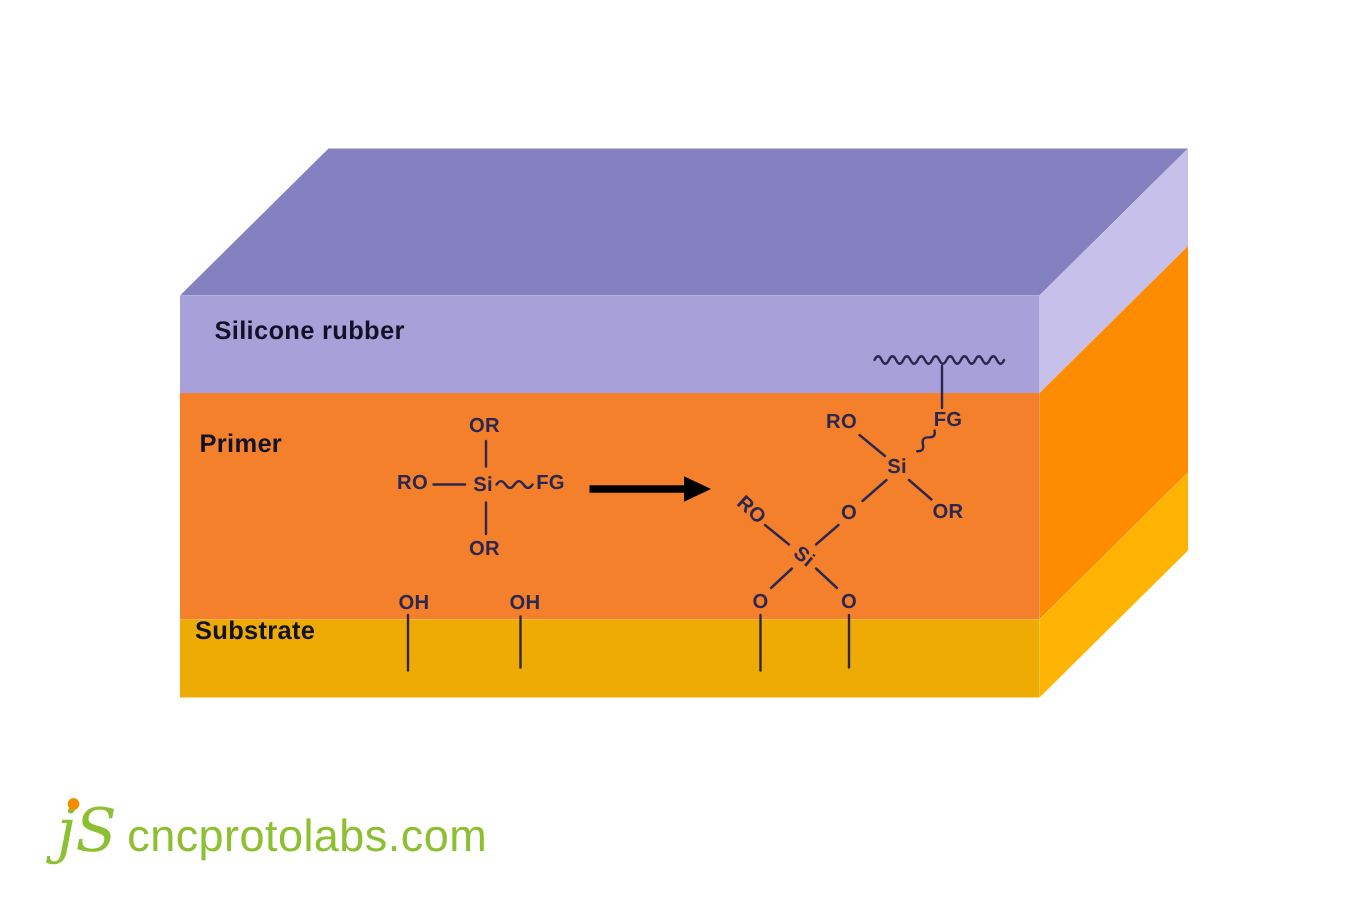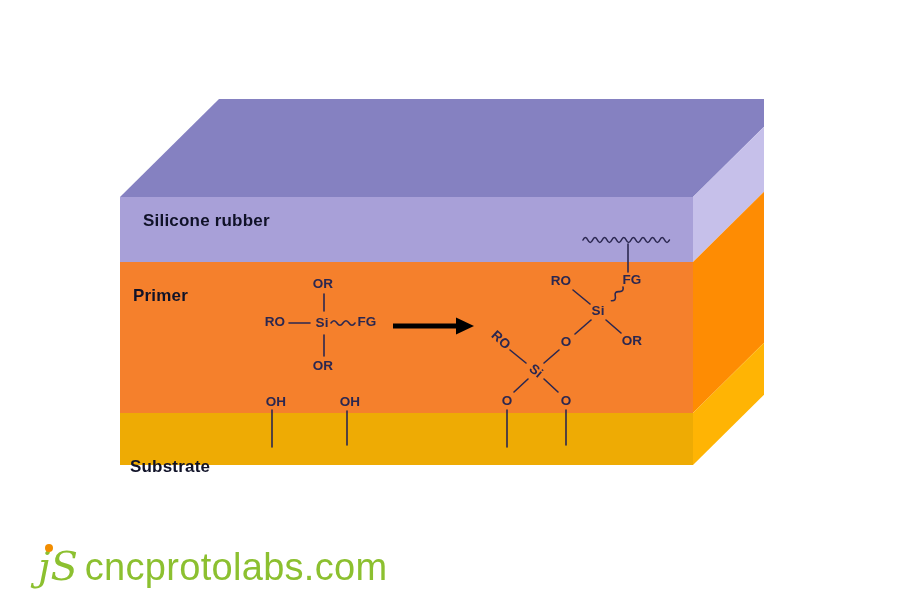--- a/index.html
+++ b/index.html
@@ -1,49 +1,49 @@
 <!DOCTYPE html>
 <html><head>
 <meta charset="utf-8">
 <style>
   html,body { margin:0; padding:0; background:#ffffff; }
   .stage {
-    position:relative; width:764px; height:600px; background:#ffffff;
+    position:relative; width:900px; height:600px; background:#ffffff;
     overflow:hidden; font-family:"Liberation Sans", sans-serif;
   }
   .stage svg { position:absolute; left:0; top:0; }
   .chem {
     position:absolute; transform:translate(-50%,-50%);
     font-size:13.5px; font-weight:600; color:#2b2750;
     letter-spacing:0.2px; white-space:nowrap; line-height:1;
   }
   .chem.rot42 { transform:translate(-50%,-50%) rotate(42deg); }
   .chem.rot40 { transform:translate(-50%,-50%) rotate(40deg); }
   .layer-label {
     position:absolute; font-size:17px; font-weight:700; color:#101228;
     letter-spacing:0.2px; white-space:nowrap; line-height:1;
   }
   .chemline { stroke:#2b2750; stroke-width:1.6; fill:none; stroke-linecap:round; }
   .arrow-shaft { stroke:#000000; stroke-width:5; }
   .arrow-head { fill:#000000; }
   .logo {
-    position:absolute; left:38px; top:544px; display:flex; align-items:baseline;
+    position:absolute; left:38px; top:532px; display:flex; align-items:baseline;
     cursor:pointer;
     justify-content:flex-end;
   }
   .logo-mark {
     position:relative; font-family:"DejaVu Serif", serif; font-style:italic;
     font-size:40px; line-height:1.1; color:#8cc030;
   }
   .logo-dot {
     position:absolute; left:7px; top:0px; width:8px; height:8px;
     border-radius:50%; background:#f28d00;
   }
   .logo-domain {
-    font-size:38px; font-weight:500; color:#8cc030; margin-left:7px;
+    font-size:30px; font-weight:500; color:#8cc030; margin-left:7px;
     letter-spacing:0.3px; line-height:1.1;
   }
 </style>
 </head>
 <body>
 
 <div class="stage">
 
   <svg width="900" height="600" viewBox="0 0 900 600">
 
@@ -84,21 +84,21 @@
     </g>
 
     <g>
       <path class="chemline" d="M272,410 L272,447"></path>
       <path class="chemline" d="M347,411 L347,445"></path>
     </g>
   </svg>
 
   <span class="layer-label" style="left:143px; top:212px">Silicone rubber</span>
   <span class="layer-label" style="left:133px; top:287px">Primer</span>
-  <span class="layer-label" style="left:130px; top:458px">Substrate</span>
+  <span class="layer-label" style="left:130px; top:412px">Substrate</span>
 
   <span class="chem" style="left:323px; top:284px">OR</span>
   <span class="chem" style="left:275px; top:322px">RO</span>
   <span class="chem" style="left:322px; top:323px">Si</span>
   <span class="chem" style="left:367px; top:322px">FG</span>
   <span class="chem" style="left:323px; top:366px">OR</span>
 
   <span class="chem" style="left:276px; top:402px">OH</span>
   <span class="chem" style="left:350px; top:402px">OH</span>
 

